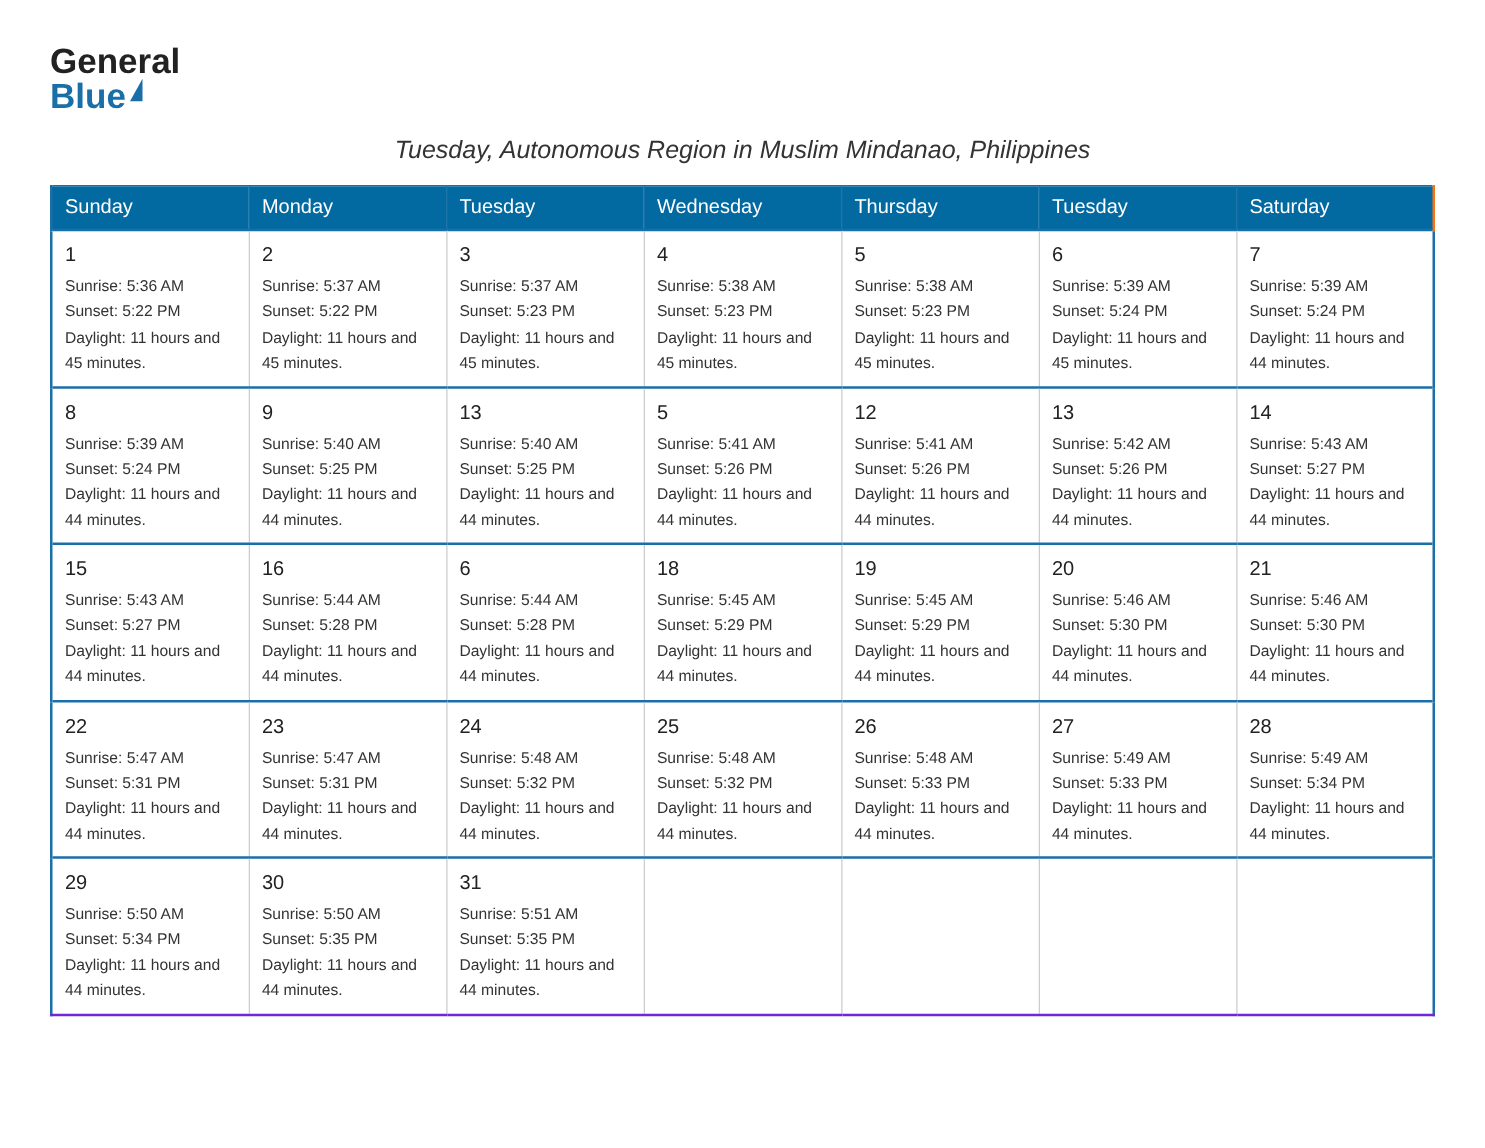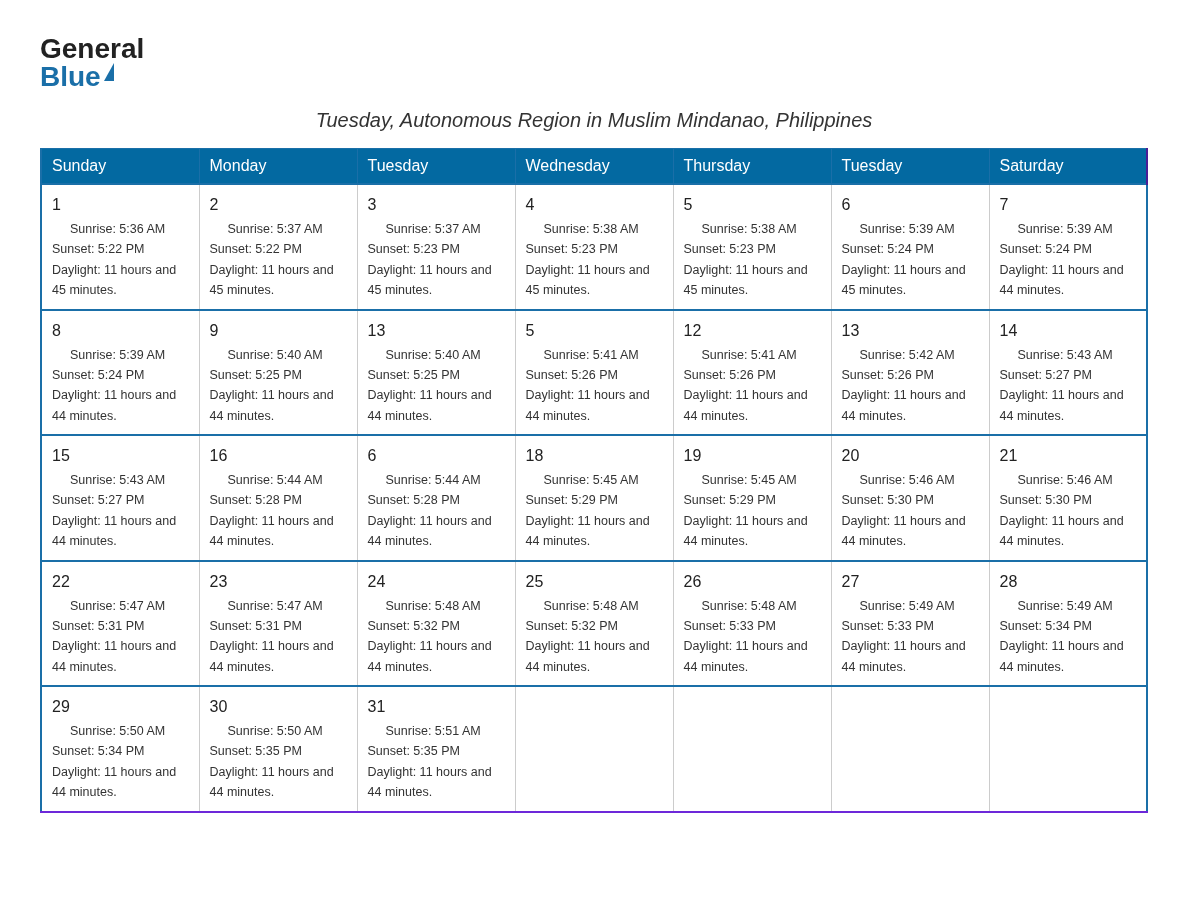--- a/index.html
+++ b/index.html
@@ -85,40 +85,39 @@
       background: #fff;
       height: 110px;
     }
     .calendar-table tr:last-child td {
       border-bottom: 2px solid #6d28d9;
     }
     .calendar-table thead tr th:first-child {
       border-left: 2px solid #1a6fa8;
     }
     .calendar-table thead tr th:last-child {
-      border-right: 2px solid #4c1d95;
+      border-right: 2px solid #f97316;
     }
     .calendar-table tbody tr td:first-child {
       border-left: 2px solid #1a6fa8;
     }
     .calendar-table tbody tr td:last-child {
       border-right: 2px solid #1a6fa8;
     }
     .day-number {
       font-size: 16px;
       font-weight: normal;
       display: block;
       margin-bottom: 2px;
       color: #222;
     }
     .day-info {
       font-size: 12.5px;
       color: #333;
       line-height: 1.55;
-      margin-left: 18px;
     }
     .empty-cell {
       background: #fff;
     }
     .week-row td {
       border-top: 2px solid #1a6fa8;
     }
   </style>
 </head>
 <body>

